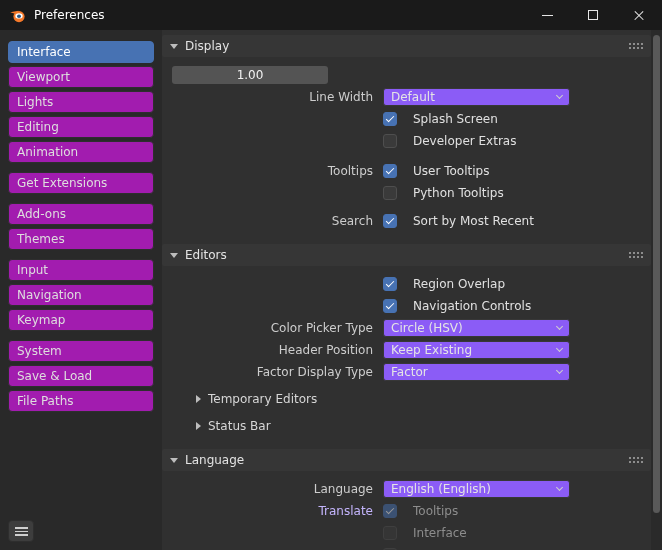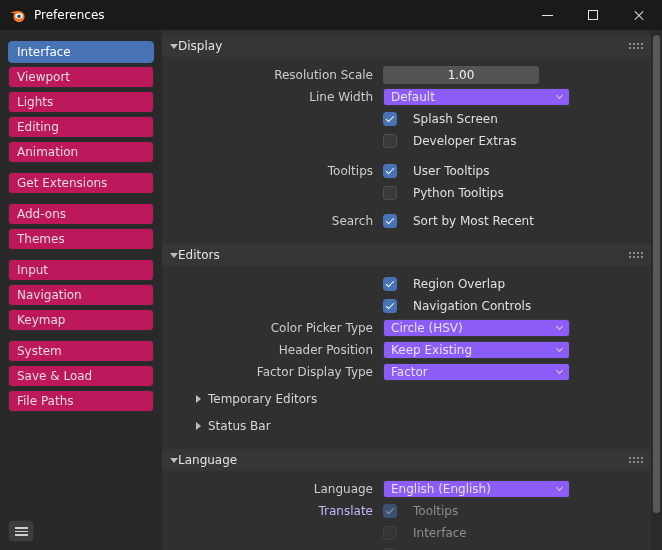--- a/index.html
+++ b/index.html
@@ -13,32 +13,32 @@
   .win-btn{width:46px;height:100%;display:flex;align-items:center;justify-content:center;background:transparent;border:none;cursor:pointer}
   .ic-min{width:11px;height:1px;background:#e6e6e6}
   .ic-max{width:10px;height:10px;border:1px solid #e6e6e6}
   .ic-close{width:12px;height:12px;position:relative}
   .ic-close::before,.ic-close::after{content:"";position:absolute;left:0;top:5.5px;width:12px;height:1.2px;background:#e6e6e6}
   .ic-close::before{transform:rotate(45deg)}
   .ic-close::after{transform:rotate(-45deg)}
   
   .layout{position:absolute;top:30px;left:0;right:0;bottom:0;display:flex}
   .sidebar{width:162px;background:#292929;padding:11px 8px;position:relative;flex:none}
-  .nav-item{height:22px;display:flex;align-items:center;padding:0 8px;background:#be185d;border:1px solid #2e2e2e;border-radius:4px;margin-bottom:3px;color:#dedede;cursor:pointer}
+  .nav-item{height:22px;display:flex;align-items:center;padding:0 8px;background:#a21caf;border:1px solid #2e2e2e;border-radius:4px;margin-bottom:3px;color:#dedede;cursor:pointer}
   .nav-item.active{background:#4772b3;border-color:#4772b3;color:#fff}
   .group-start{margin-top:9px}
   .menu-btn{position:absolute;left:8px;bottom:8px;width:26px;height:22px;background:#3d3d3d;border:1px solid #2e2e2e;border-radius:4px;display:flex;align-items:center;justify-content:center;cursor:pointer}
   .ic-menu{width:13px;height:9px;background:repeating-linear-gradient(to bottom,#cfcfcf 0 1.5px,transparent 1.5px 3.75px)}
   .main{flex:1;background:#303030;padding-top:5px;overflow:hidden}
   .scrollbar{width:11px;background:#2a2a2a;position:relative;flex:none;cursor:pointer}
   .scroll-thumb{position:absolute;left:2px;top:5px;width:7px;height:478px;background:#595959;border-radius:3.5px;cursor:pointer}
   
   .section{margin-bottom:6px}
   .section-header{height:22px;background:#363636;display:flex;align-items:center;padding:0 8px;cursor:pointer;border-radius:2px}
-  .sh-title{margin-left:0;color:#e3e3e3}
+  .sh-title{margin-left:7px;color:#e3e3e3}
   .tri-down{width:0;height:0;border-left:4px solid transparent;border-right:4px solid transparent;border-top:5px solid #bdbdbd}
   .tri-right{width:0;height:0;border-top:4px solid transparent;border-bottom:4px solid transparent;border-left:5px solid #bdbdbd}
   .grip{margin-left:auto;width:15px;height:8px;background-image:radial-gradient(circle,#8d8d8d 1px,rgba(0,0,0,0) 1.2px);background-size:4px 4px;cursor:grab}
   .section-body{padding:7px 0 6px}
   .row{height:22px;display:flex;align-items:center}
   .rlabel{width:211px;text-align:right;color:#cdcdcd;flex:none}
   .rlabel.dim{color:#c4b5fd}
   .rwidget{margin-left:10px;display:flex;align-items:center;flex:1}
   .numfield{width:156px;height:18px;background:#545454;border-radius:3px;color:#f2f2f2;display:flex;align-items:center;justify-content:center;cursor:pointer}
   .dropdown{width:187px;height:18px;background:#8b5cf6;border:1px solid #373737;border-radius:3px;color:#e4e4e4;display:flex;align-items:center;padding:0 7px;cursor:pointer}
@@ -135,21 +135,20 @@
   <div class="main">
 
     <div class="section">
       <div class="section-header">
         <span class="tri-down"></span>
         <span class="sh-title">Display</span>
         <span class="grip"></span>
       </div>
       <div class="section-body">
         <div class="row">
-          <div class="rlabel">Resolution Scale</div>
           <div class="rwidget">
             <div class="numfield">1.00</div>
           </div>
         </div>
         <div class="row">
           <div class="rlabel">Line Width</div>
           <div class="rwidget">
             <div class="dropdown">
               <span class="ddtext">Default</span>
               <span class="chev"></span>

